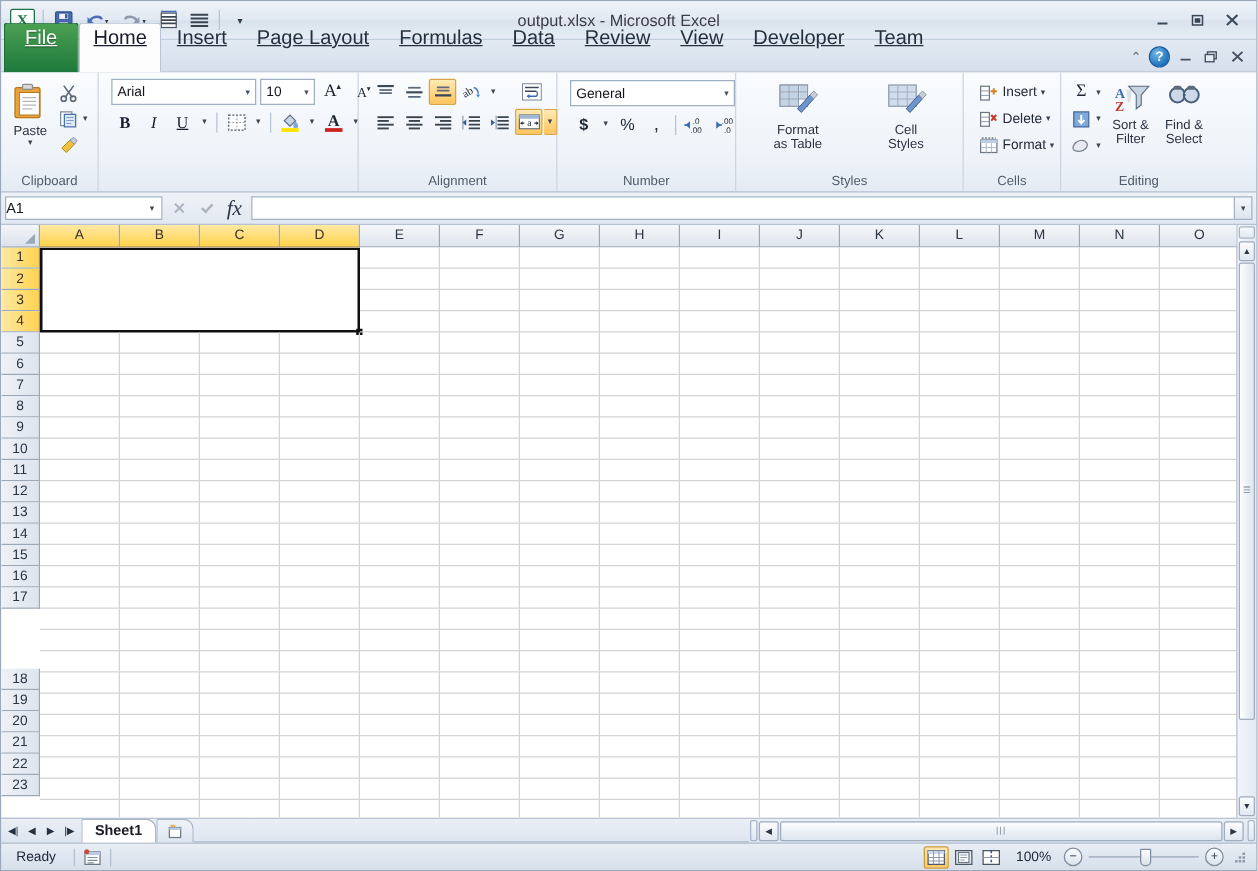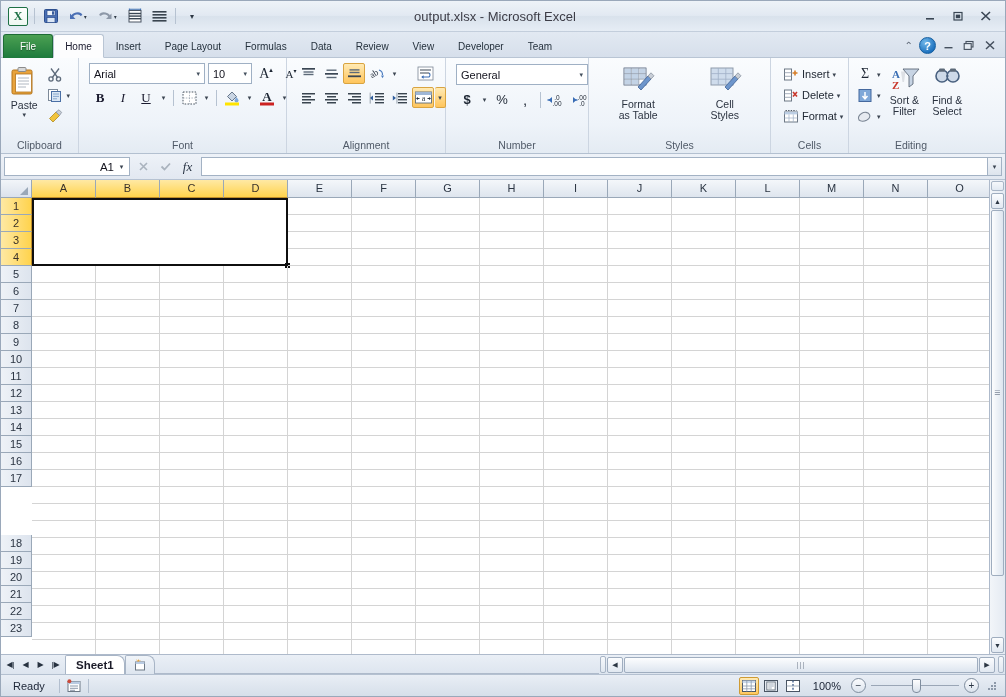--- a/index.html
+++ b/index.html
@@ -62,26 +62,27 @@
 
   
   .tabstrip {
     height: 26px; flex: 0 0 26px;
     display: flex; align-items: flex-end;
     background: linear-gradient(#e2e9f2, #d6dfeb);
     border-bottom: 1px solid #b9c5d4;
     position: relative;
   }
   .tab {
-    height: 24px; line-height: 24px;
-    padding: 0 11px; font-size: 10px;
+    height: 40px; line-height: 24px;
+    padding: 0 11px; font-size: 16px;
     color: #24303c; cursor: default;
     border: 1px solid transparent; border-bottom: none;
     border-radius: 3px 3px 0 0;
     margin-bottom: -1px;
+    text-decoration: underline;
   }
   .tab.file {
     background: linear-gradient(#4ba052, #1d7a3c);
     color: #fff; font-weight: normal;
     border-color: #1d6b35;
     margin-left: 2px; padding: 0 16px;
     text-shadow: 0 1px 1px rgba(0,0,0,.35);
   }
   .tab.active {
     background: #fdfdfe;
@@ -164,30 +165,30 @@
     display: flex; align-items: center;
     background: linear-gradient(#eef2f8, #e2e8f1);
     border-bottom: 1px solid #b6c2d2;
     padding: 0 3px;
   }
   .namebox {
     width: 126px; height: 19px; background: #fff;
     border: 1px solid #a3b2c4;
     display: flex; align-items: center; cursor: text;
   }
-  .namebox .val { flex: 1; text-align: right; font-size: 11.5px; color: #14141e; margin-left: 44px; }
+  .namebox .val { flex: 1; text-align: left; font-size: 11.5px; color: #14141e; }
   .namebox .nb-caret { width: 15px; text-align: center; font-size: 7px; color: #3b4451; }
   .fbuttons { display: flex; align-items: center; gap: 1px; padding: 0 3px; }
   .fbtn {
     width: 21px; height: 19px; display: flex;
     align-items: center; justify-content: center;
     cursor: default; color: #7d8896; font-size: 11px;
     border-radius: 2px;
   }
-  .fbtn.fx { color: #2a3545; font-style: italic; font-family: "Liberation Serif", serif; font-size: 13px; }
+  .fbtn.fx { color: #2a3545; font-style: italic; font-family: "Liberation Serif", serif; font-size: 17px; }
   .fx-input {
     flex: 1; height: 19px; background: #fff;
     border: 1px solid #a3b2c4; border-right: none;
     font-size: 11.5px; padding-left: 4px;
     display: flex; align-items: center; cursor: text; color: #14141e;
   }
   .fx-expand {
     width: 15px; height: 19px; background: linear-gradient(#f3f6fa,#dde4ed);
     border: 1px solid #a3b2c4;
     display: flex; align-items: center; justify-content: center;
@@ -590,21 +591,20 @@
             <svg width="18" height="17" viewBox="0 0 18 17">
               <text x="9" y="12" font-size="13" font-family="Liberation Serif, serif" text-anchor="middle" fill="#1d2633" font-weight="bold">A</text>
               <rect x="2" y="13.5" width="14" height="3" fill="#cc2222"></rect>
             </svg>
           </div>
           <div class="icbtn" style="width:11px">
               <span class="caret">▾</span>
             </div>
         </div>
       </div>
-      <div class="rgroup-label">Font</div>
     </div>
 
     <div class="rgroup" style="width:159px">
       <div class="rgroup-body" style="flex-direction:column;gap:3px;padding:2px 2px 0 6px">
         <div style="display:flex;align-items:center;gap:1px">
           <div class="icbtn">
             <svg width="17" height="16" viewBox="0 0 17 16">
               <rect x="2" y="2" width="13" height="1.7" fill="#3b4754"></rect>
               <rect x="3.5" y="5.3" width="10" height="1.4" fill="#5d6a79"></rect>
               <rect x="3.5" y="7.8" width="10" height="1.4" fill="#5d6a79"></rect>

